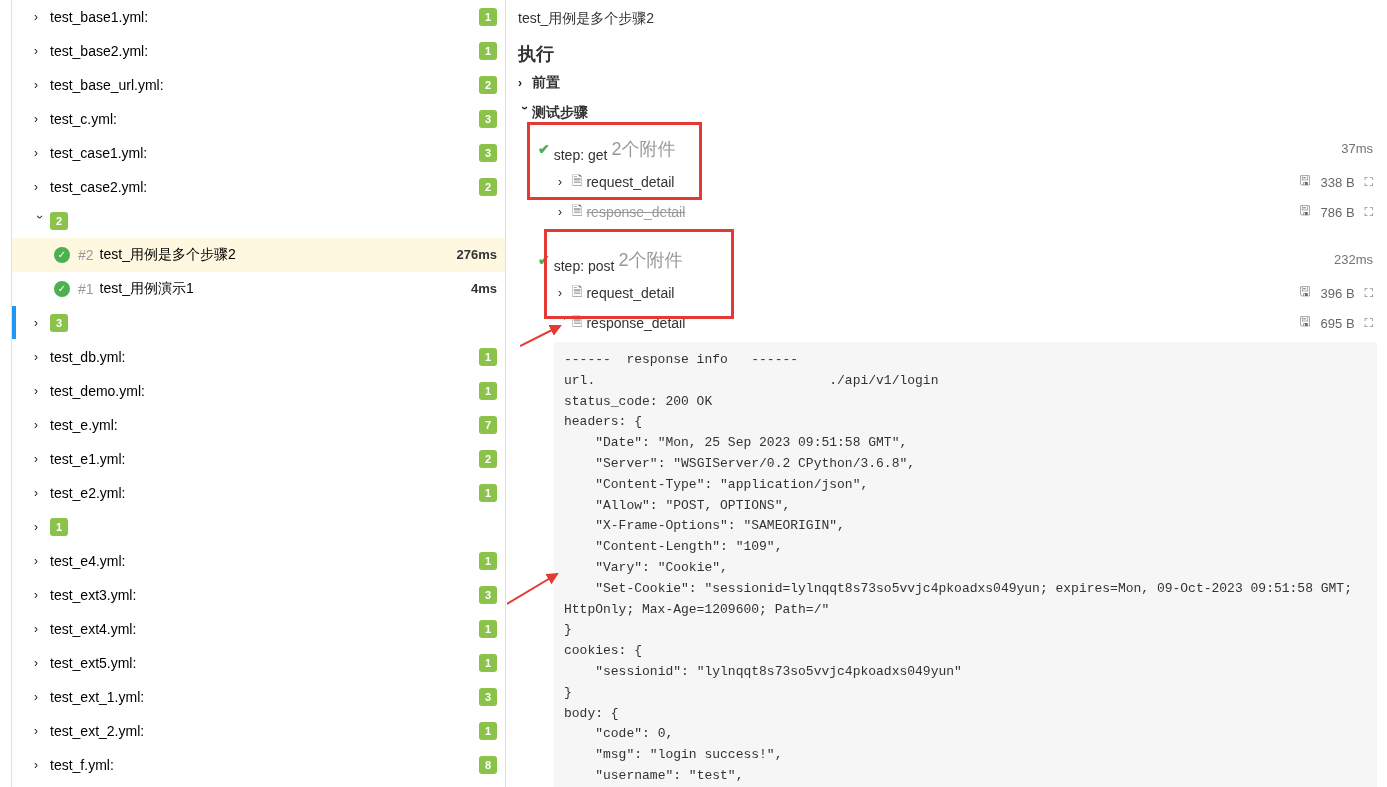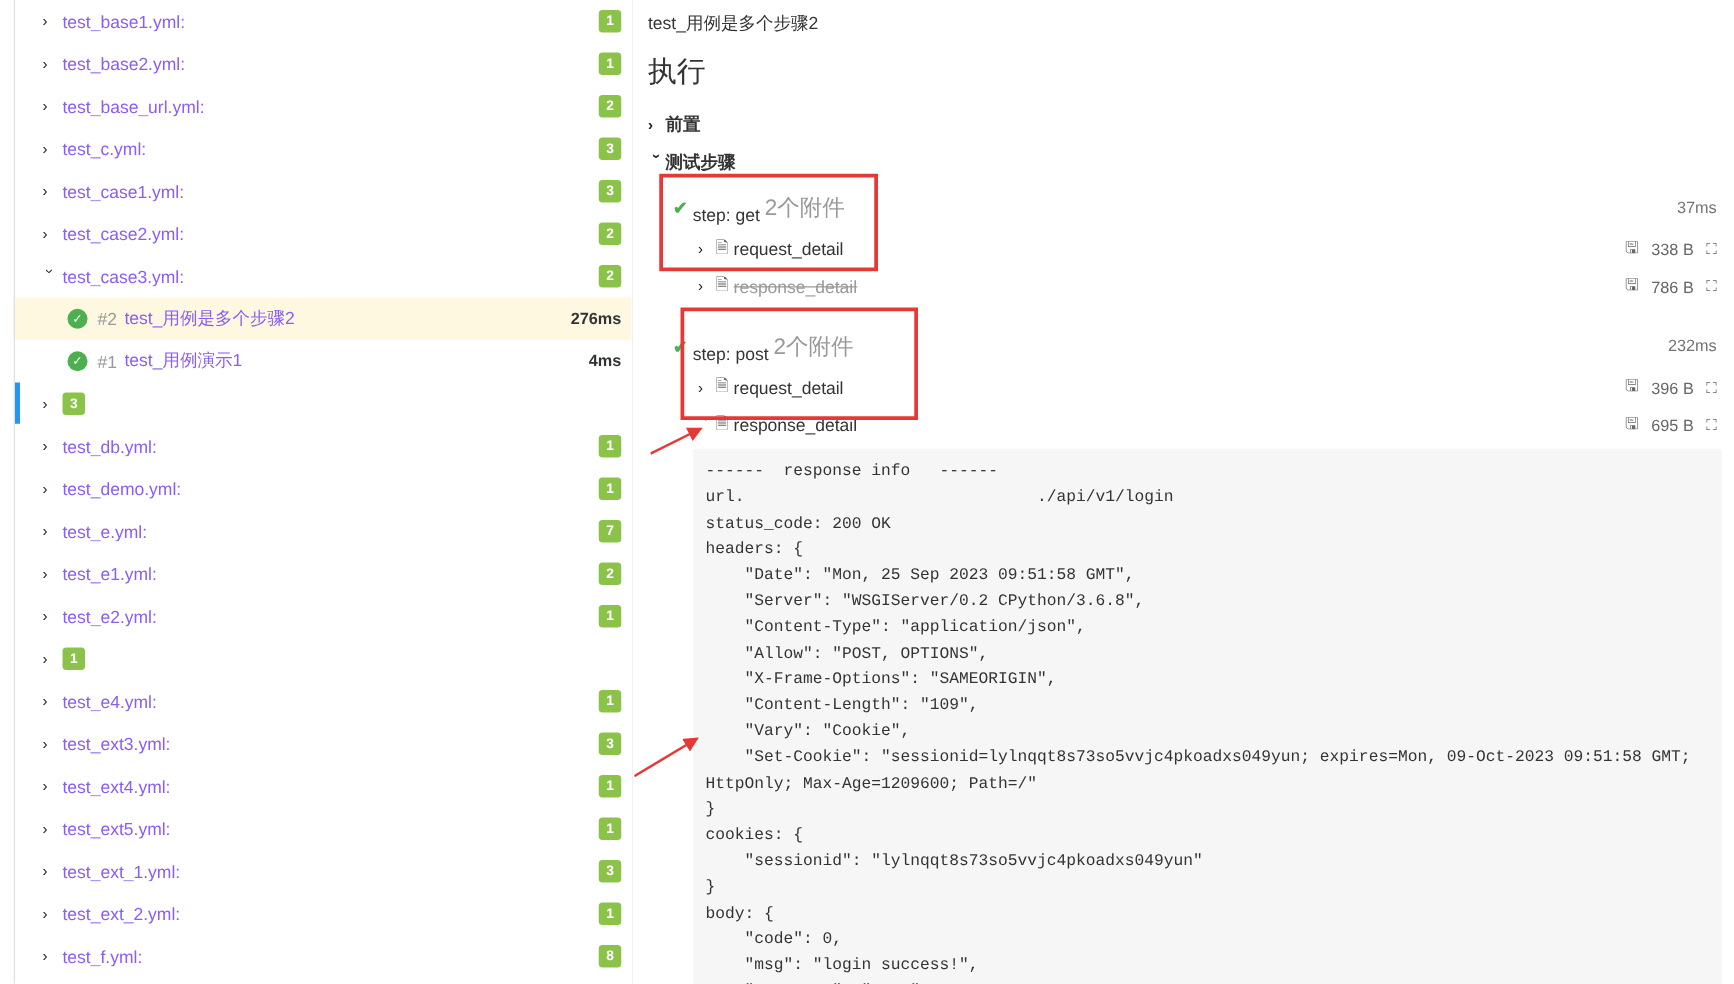--- a/index.html
+++ b/index.html
@@ -4,33 +4,33 @@
 <style>
 * { box-sizing: border-box; margin: 0; padding: 0; }
 body { font-family: -apple-system, "Segoe UI", Arial, sans-serif; font-size: 14px; color: #333; display: flex; height: 787px; width: 1387px; overflow: hidden; background: #fff; }
 .left-rail { width: 12px; background: #fff; border-right: 1px solid #e0e0e0; }
 .sidebar { width: 494px; background: #fff; overflow-y: auto; border-right: 1px solid #e0e0e0; position: relative; }
 .sidebar::-webkit-scrollbar { width: 14px; }
 .sidebar::-webkit-scrollbar-track { background: #f0f0f0; }
 .sidebar::-webkit-scrollbar-thumb { background: #c0c0c0; border-radius: 7px; border: 2px solid #f0f0f0; }
 .tree-item { display: flex; align-items: center; height: 34px; padding: 0 8px 0 22px; border-bottom: 1px solid transparent; cursor: pointer; position: relative; }
 .tree-item .arrow { width: 12px; font-size: 12px; color: #222; margin-right: 4px; display: inline-block; }
-.tree-item .name { flex: 1; color: #8b5cf6; font-size: 14px; overflow: hidden; text-overflow: ellipsis; white-space: nowrap; }
+.tree-item .name { flex: 1; color: #000000; font-size: 14px; overflow: hidden; text-overflow: ellipsis; white-space: nowrap; }
 .tree-item .count-badge { background: #8bc34a; color: #fff; border-radius: 3px; min-width: 18px; height: 18px; font-size: 11px; font-weight: bold; display: flex; align-items: center; justify-content: center; padding: 0 5px; }
 .tree-item.indent-1 { padding-left: 42px; }
 .tree-item.indent-1 .sub-num { color: #999; margin-right: 6px; }
 .tree-item.indent-1 .status-ok { width: 16px; height: 16px; border-radius: 50%; background: #4caf50; color: #fff; display: inline-flex; align-items: center; justify-content: center; font-size: 10px; margin-right: 8px; }
 .tree-item .time-label { color: #333; font-size: 13px; font-weight: bold; }
 .tree-item.selected { background: #fff8e1; }
 .tree-item.active-marker::before { content: ""; position: absolute; left: 0; top: 0; bottom: 0; width: 4px; background: #2196f3; }
 .main { flex: 1; overflow-y: auto; background: #fff; padding: 8px 10px 10px 12px; position: relative; }
 .main::-webkit-scrollbar { width: 14px; }
 .main::-webkit-scrollbar-thumb { background: #c0c0c0; border-radius: 7px; }
 .crumb { font-size: 14px; color: #333; padding: 2px 0 10px; }
-h2.exec { font-size: 23px; font-weight: 400; margin: 4px 0 12px; }
+h2.exec { font-size: 18px; font-weight: 700; margin: 4px 0 2px; }
 .section-row { display: flex; align-items: center; padding: 6px 0; cursor: pointer; font-size: 14px; }
 .section-row .arrow { width: 14px; font-size: 12px; color: #222; font-weight: bold; }
 .section-row .label { font-weight: 600; text-align: right; }
 .step-container { margin-left: 14px; position: relative; padding: 2px 0; }
 .step-head { display: flex; align-items: center; padding: 4px 4px 4px 6px; }
 .step-head .check { color: #4caf50; margin-right: 4px; font-size: 14px; font-weight: bold; }
 .step-head .step-name { font-size: 14px; color: #333; margin-top: 13px; }
 .step-head .attach { color: #999; font-size: 18px; margin-left: 4px; }
 .step-head .right { margin-left: auto; color: #737373; font-size: 13px; }
 .attach-row { display: flex; align-items: center; padding: 4px 4px 4px 26px; font-size: 14px; color: #333; }
@@ -73,21 +73,20 @@
       <span class="name">test_case1.yml:</span>
       <span class="count-badge">3</span>
     </div>
     <div class="tree-item">
       <span class="arrow">›</span>
       <span class="name">test_case2.yml:</span>
       <span class="count-badge">2</span>
     </div>
     <div class="tree-item">
       <span class="arrow" style="transform:rotate(90deg);display:inline-block;">›</span>
-      <span class="name">test_case3.yml:</span>
       <span class="count-badge">2</span>
     </div>
     <div class="tree-item indent-1 selected">
       <span class="status-ok">✓</span>
       <span class="sub-num">#2</span>
       <span class="name">test_用例是多个步骤2</span>
       <span class="time-label">276ms</span>
     </div>
     <div class="tree-item indent-1">
       <span class="status-ok">✓</span>

